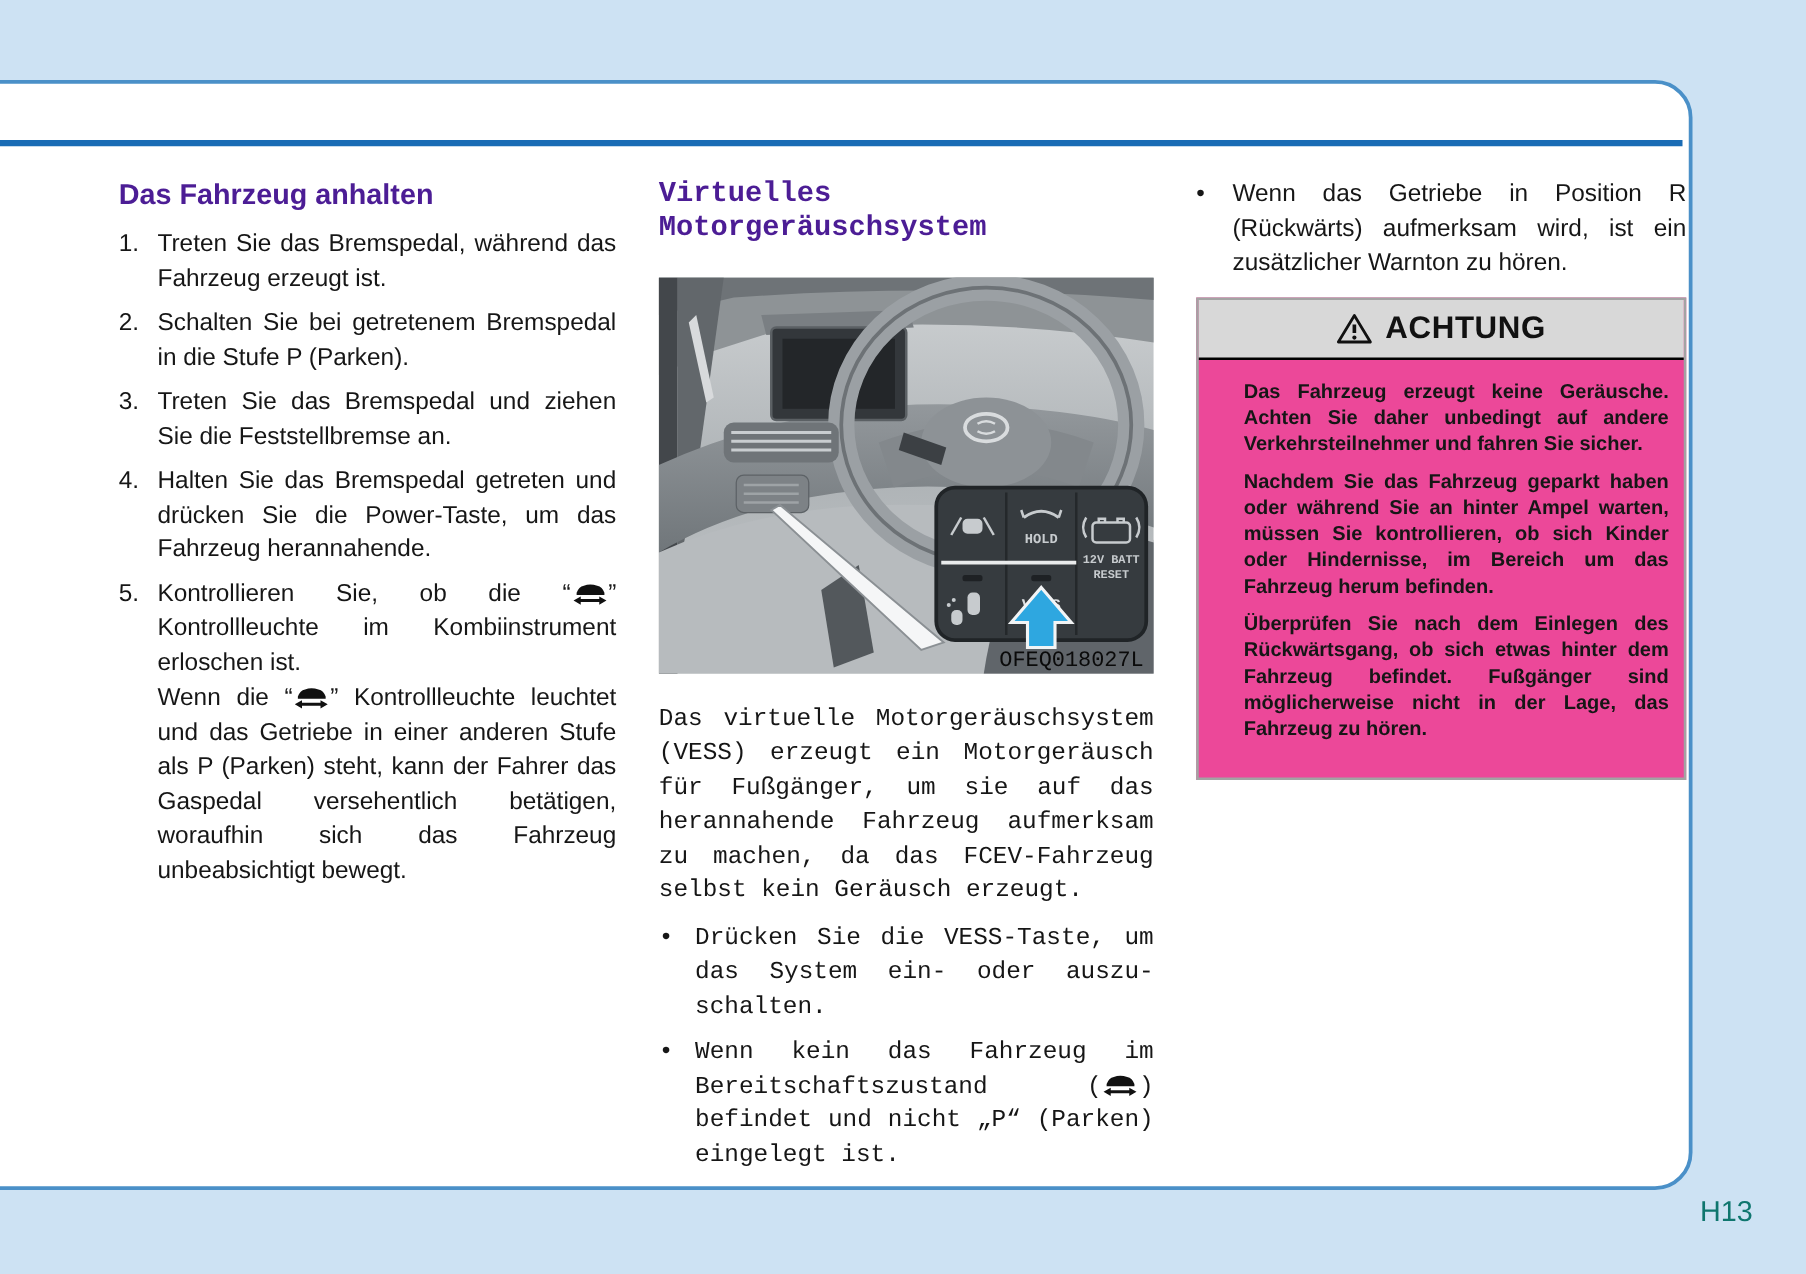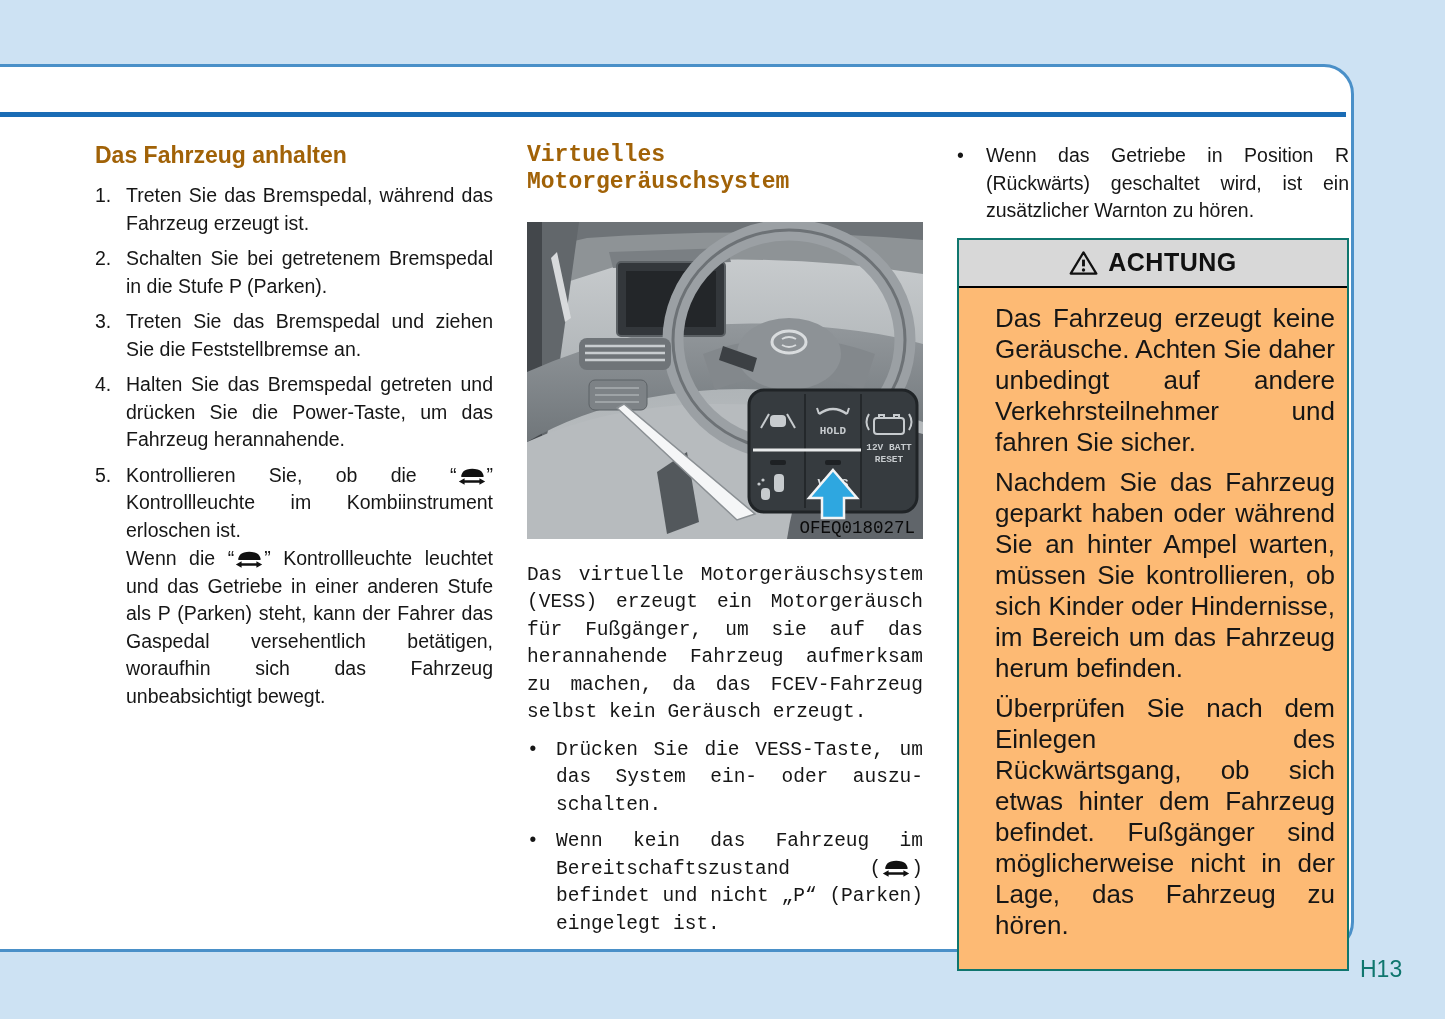--- a/index.html
+++ b/index.html
@@ -27,59 +27,59 @@
     background:#1a6cb5;
   }
   .col{position:absolute;top:142px;}
   .col-left{left:95px;width:398px;}
   .col-mid{left:527px;width:396px;font-family:Liberation Mono, monospace;}
   .col-right{left:957px;width:392px;}
 
   h2.blue{
     margin:0 0 13px 0;
     font-size:23px;line-height:27px;
-    font-weight:bold;color:#a16207;
+    font-weight:bold;color:#4c1d95;
   }
   .body-text{font-size:19.5px;line-height:27.5px;color:#161616;}
 
   .li-row{display:flex;margin-bottom:8px;}
   .li-num{width:31px;flex:0 0 31px;}
   .li-text{flex:1;text-align:justify;hyphens:manual;}
   .sub-para{margin-top:1px;}
 
   .b-row{display:flex;margin-bottom:9px;}
   .b-mark{width:29px;flex:0 0 29px;}
   .b-text{flex:1;text-align:justify;hyphens:manual;}
 
   .figure{
     width:396px;height:317px;
     margin:14px 0 13px 0;
   }
   .mid-para{text-align:justify;margin:0 0 10px 0;hyphens:manual;}
 
   .caution{
     margin-top:13px;
-    border:2px solid #0f766e;
-    background:#fdba74;
+    border:2px solid #a3a3a3;
+    background:#ec4899;
   }
   .caution-header{
     background:#d8d8d8;
     border-bottom:2px solid #000;
     height:46px;
     display:flex;align-items:center;justify-content:center;
     gap:10px;
   }
   .caution-title{
     font-size:25px;font-weight:bold;color:#111;letter-spacing:0.5px;
   }
   .caution-body{padding:15px 12px 10px 9px;}
   .c-row{display:flex;margin-bottom:9px;}
   .c-dot-wrap{width:24px;flex:0 0 24px;padding-top:9px;padding-left:3px;}
   .c-dot{width:9px;height:9px;border-radius:50%;background:#1f78c0;}
-  .c-text{flex:1;font-weight:normal;text-align:justify;font-size:26px;line-height:31px;hyphens:manual;}
+  .c-text{flex:1;font-weight:bold;text-align:justify;font-size:16px;line-height:21px;hyphens:manual;}
 
   .pageno{
     position:absolute;
     left:1360px;top:956px;
     font-size:23px;color:#0f766e;
   }
   .ready-icon{vertical-align:-4px;margin:0 1px;}
 </style>
 </head>
 <body>
@@ -234,21 +234,21 @@
           <path d="M4 10 Q6 4 11 3 Q17 1 24 3 Q29 4 31 10 L31 12 L4 12 Z" fill="#111"></path>
           <path d="M1 17.5 L8 13.5 L8 16 L26 16 L26 13.5 L33 17.5 L26 21.5 L26 19 L8 19 L8 21.5 Z" fill="#111"></path>
         </svg><span>) befindet und nicht „P“ (Parken) eingelegt ist.</span>
     </div>
   </div>
 </div>
 
 <div class="col col-right body-text">
   <div class="b-row">
     <span class="b-mark">•</span>
-    <div class="b-text">Wenn das Getriebe in Position R (Rückwärts) geschaltet wird, ist ein zusätzlicher Warnton zu hören.</div>
+    <div class="b-text">Wenn das Getriebe in Position R (Rückwärts) aufmerksam wird, ist ein zusätzlicher Warnton zu hören.</div>
   </div>
 
   <div class="caution">
     <div class="caution-header">
       <svg width="29" height="26" viewBox="0 0 26 23">
         <polygon points="13,2 24.5,21 1.5,21" fill="none" stroke="#111" stroke-width="2" stroke-linejoin="round"></polygon>
         <line x1="13" y1="8.5" x2="13" y2="14.5" stroke="#111" stroke-width="2.6"></line>
         <circle cx="13" cy="17.8" r="1.5" fill="#111"></circle>
       </svg>
       <span class="caution-title">ACHTUNG</span>

